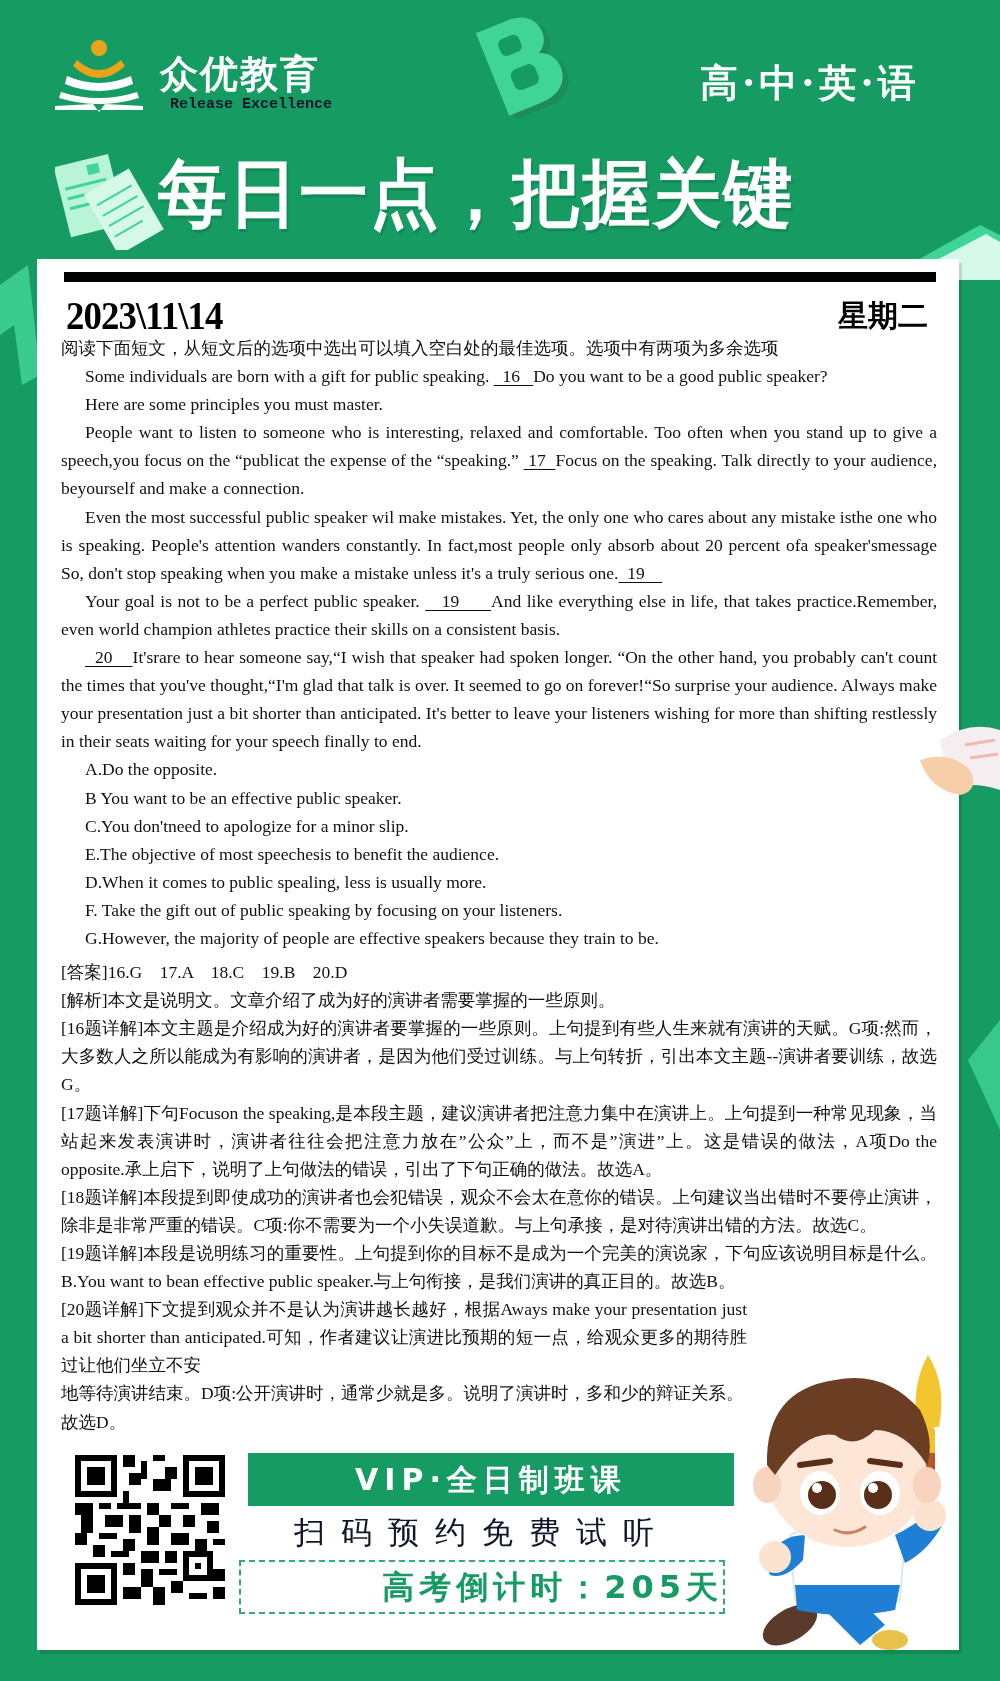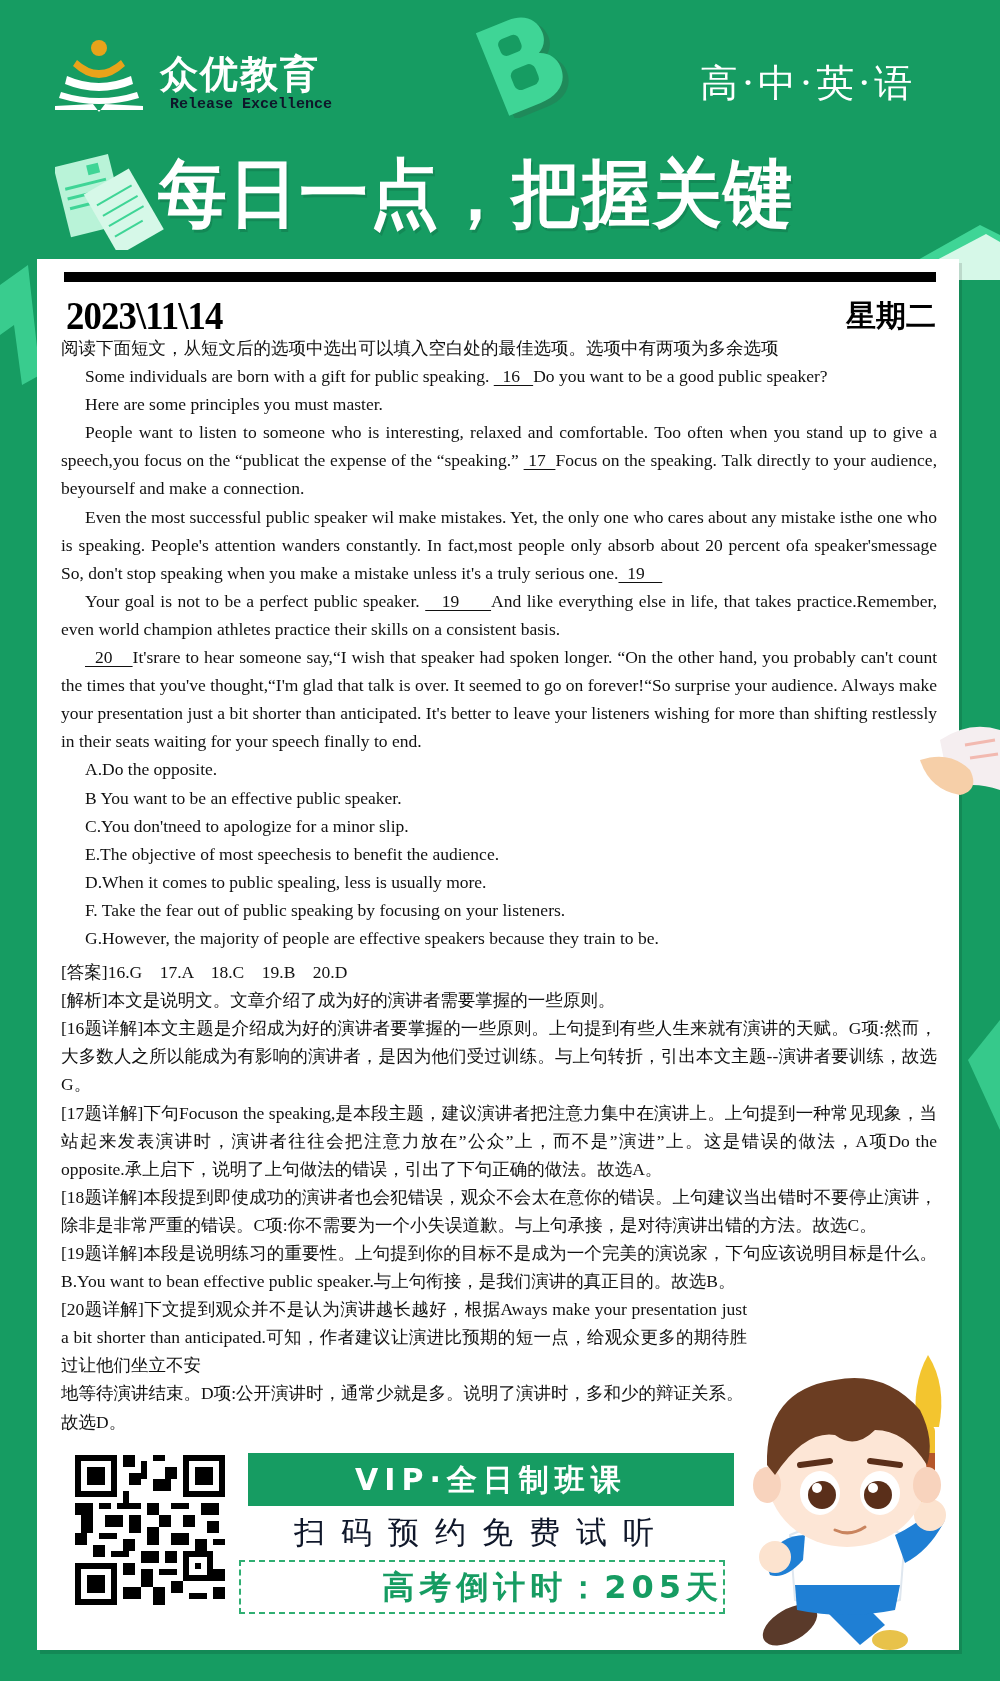--- a/index.html
+++ b/index.html
@@ -16,21 +16,21 @@
   .logo-icon { left: 55px; top: 40px; width: 88px; height: 74px; }
   .brand-cn {
     left: 160px; top: 52px; font-family: "DejaVu Sans", sans-serif;
     font-weight: bold; font-size: 38px; color: #fff; letter-spacing: 2px; line-height: 44px;
   }
   .brand-en {
     left: 170px; top: 96px; font-family: Liberation Mono, monospace;
     font-weight: bold; font-size: 15px; color: #0f172a; line-height: 18px;
   }
   .subject {
-    left: 700px; top: 60px; font-family: "DejaVu Serif", serif; font-weight: normal;
+    left: 700px; top: 60px; font-family: "DejaVu Serif", serif; font-weight: bold;
     font-size: 38px; color: #fff; letter-spacing: 4px; line-height: 46px;
   }
   .deco-b { left: 462px; top: 8px; width: 110px; height: 110px; }
   .deco-papers { left: 55px; top: 150px; width: 110px; height: 100px; }
   .slogan {
     left: 158px; top: 148px; font-family: "DejaVu Sans", sans-serif; font-weight: bold;
     font-size: 74px; color: #fff; line-height: 90px; letter-spacing: 2px;
     text-shadow: 2px 3px 0 rgba(0,0,0,0.12);
     transform: scaleX(0.93); transform-origin: left center;
   }
@@ -43,21 +43,21 @@
     left: 37px; top: 259px; width: 922px; height: 1391px; background: #fff;
     box-shadow: 3px 4px 0 rgba(0,0,0,0.12);
   }
   .black-bar { left: 64px; top: 272px; width: 872px; height: 10px; background: #000; }
   .date {
     left: 66px; top: 294px; font-family: "Liberation Serif", serif; font-weight: bold;
     font-size: 40px; line-height: 44px; color: #000; letter-spacing: -1px;
     transform: scaleX(0.92); transform-origin: left center;
   }
   .weekday {
-    right: 64px; top: 296px; font-family: "DejaVu Serif", serif; font-weight: bold;
+    right: 72px; top: 296px; font-family: "DejaVu Serif", serif; font-weight: bold;
     font-size: 30px; line-height: 40px; color: #000;
   }
 
   .body-text {
     left: 61px; top: 334px; width: 876px;
     font-size: 17.5px; line-height: 28.1px; color: #111;
   }
   .body-text p { text-align: justify; text-align-last: auto; }
   .body-text .ind { text-indent: 24px; }
   .body-text .opt { padding-left: 24px; }
@@ -159,21 +159,21 @@
   </p>
   <p class="ind">
     <span class="blank">  20    </span><span>It'srare to hear someone say,“I wish that speaker had spoken longer. “On the other hand, you probably can't count the times that you've thought,“I'm glad that talk is over. It seemed to go on forever!“So surprise your audience. Always make your presentation just a bit shorter than anticipated. It's better to leave your listeners wishing for more than shifting restlessly in their seats waiting for your speech finally to end.</span>
   </p>
 
   <p class="opt">A.Do the opposite.</p>
   <p class="opt">B You want to be an effective public speaker.</p>
   <p class="opt">C.You don'tneed to apologize for a minor slip.</p>
   <p class="opt">E.The objective of most speechesis to benefit the audience.</p>
   <p class="opt">D.When it comes to public spealing, less is usually more.</p>
-  <p class="opt">F. Take the fear out of public speaking by focusing on your listeners.</p>
+  <p class="opt">F. Take the gift out of public speaking by focusing on your listeners.</p>
   <p class="opt">G.However, the majority of people are effective speakers because they train to be.</p>
 
   <div class="gap"></div>
   <p style="white-space:pre;">[答案]16.G    17.A    18.C    19.B    20.D</p>
   <p>[解析]本文是说明文。文章介绍了成为好的演讲者需要掌握的一些原则。</p>
   <p>[16题详解]本文主题是介绍成为好的演讲者要掌握的一些原则。上句提到有些人生来就有演讲的天赋。G项:然而，大多数人之所以能成为有影响的演讲者，是因为他们受过训练。与上句转折，引出本文主题--演讲者要训练，故选G。</p>
   <p>[17题详解]下句Focuson   the   speaking,是本段主题，建议演讲者把注意力集中在演讲上。上句提到一种常见现象，当站起来发表演讲时，演讲者往往会把注意力放在”公众”上，而不是”演进”上。这是错误的做法，A项Do the opposite.承上启下，说明了上句做法的错误，引出了下句正确的做法。故选A。</p>
   <p>[18题详解]本段提到即使成功的演讲者也会犯错误，观众不会太在意你的错误。上句建议当出错时不要停止演讲，除非是非常严重的错误。C项:你不需要为一个小失误道歉。与上句承接，是对待演讲出错的方法。故选C。</p>
   <p>[19题详解]本段是说明练习的重要性。上句提到你的目标不是成为一个完美的演说家，下句应该说明目标是什么。B.You want to bean effective public speaker.与上句衔接，是我们演讲的真正目的。故选B。</p>
   <p style="padding-right:190px;">[20题详解]下文提到观众并不是认为演讲越长越好，根据Aways make your presentation just a bit shorter than anticipated.可知，作者建议让演进比预期的短一点，给观众更多的期待胜过让他们坐立不安</p>

